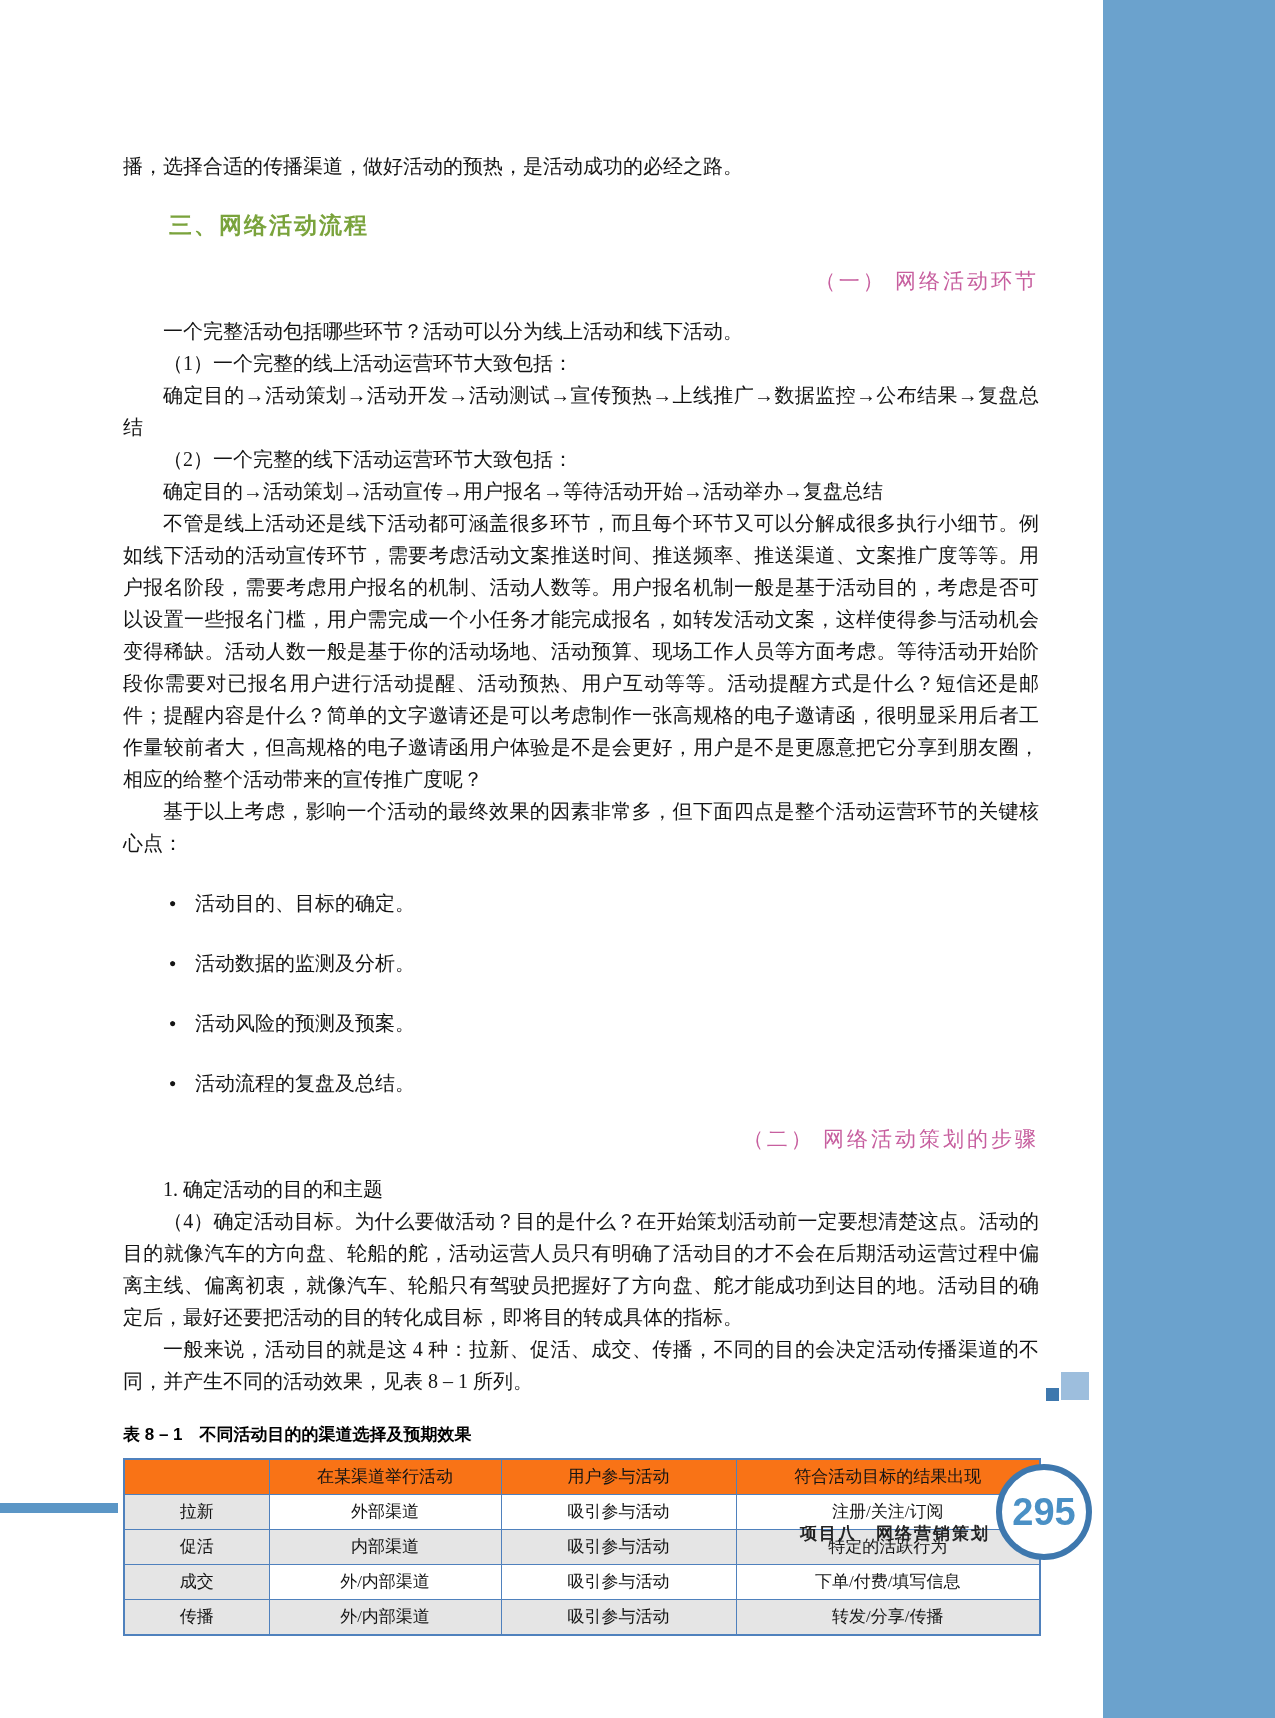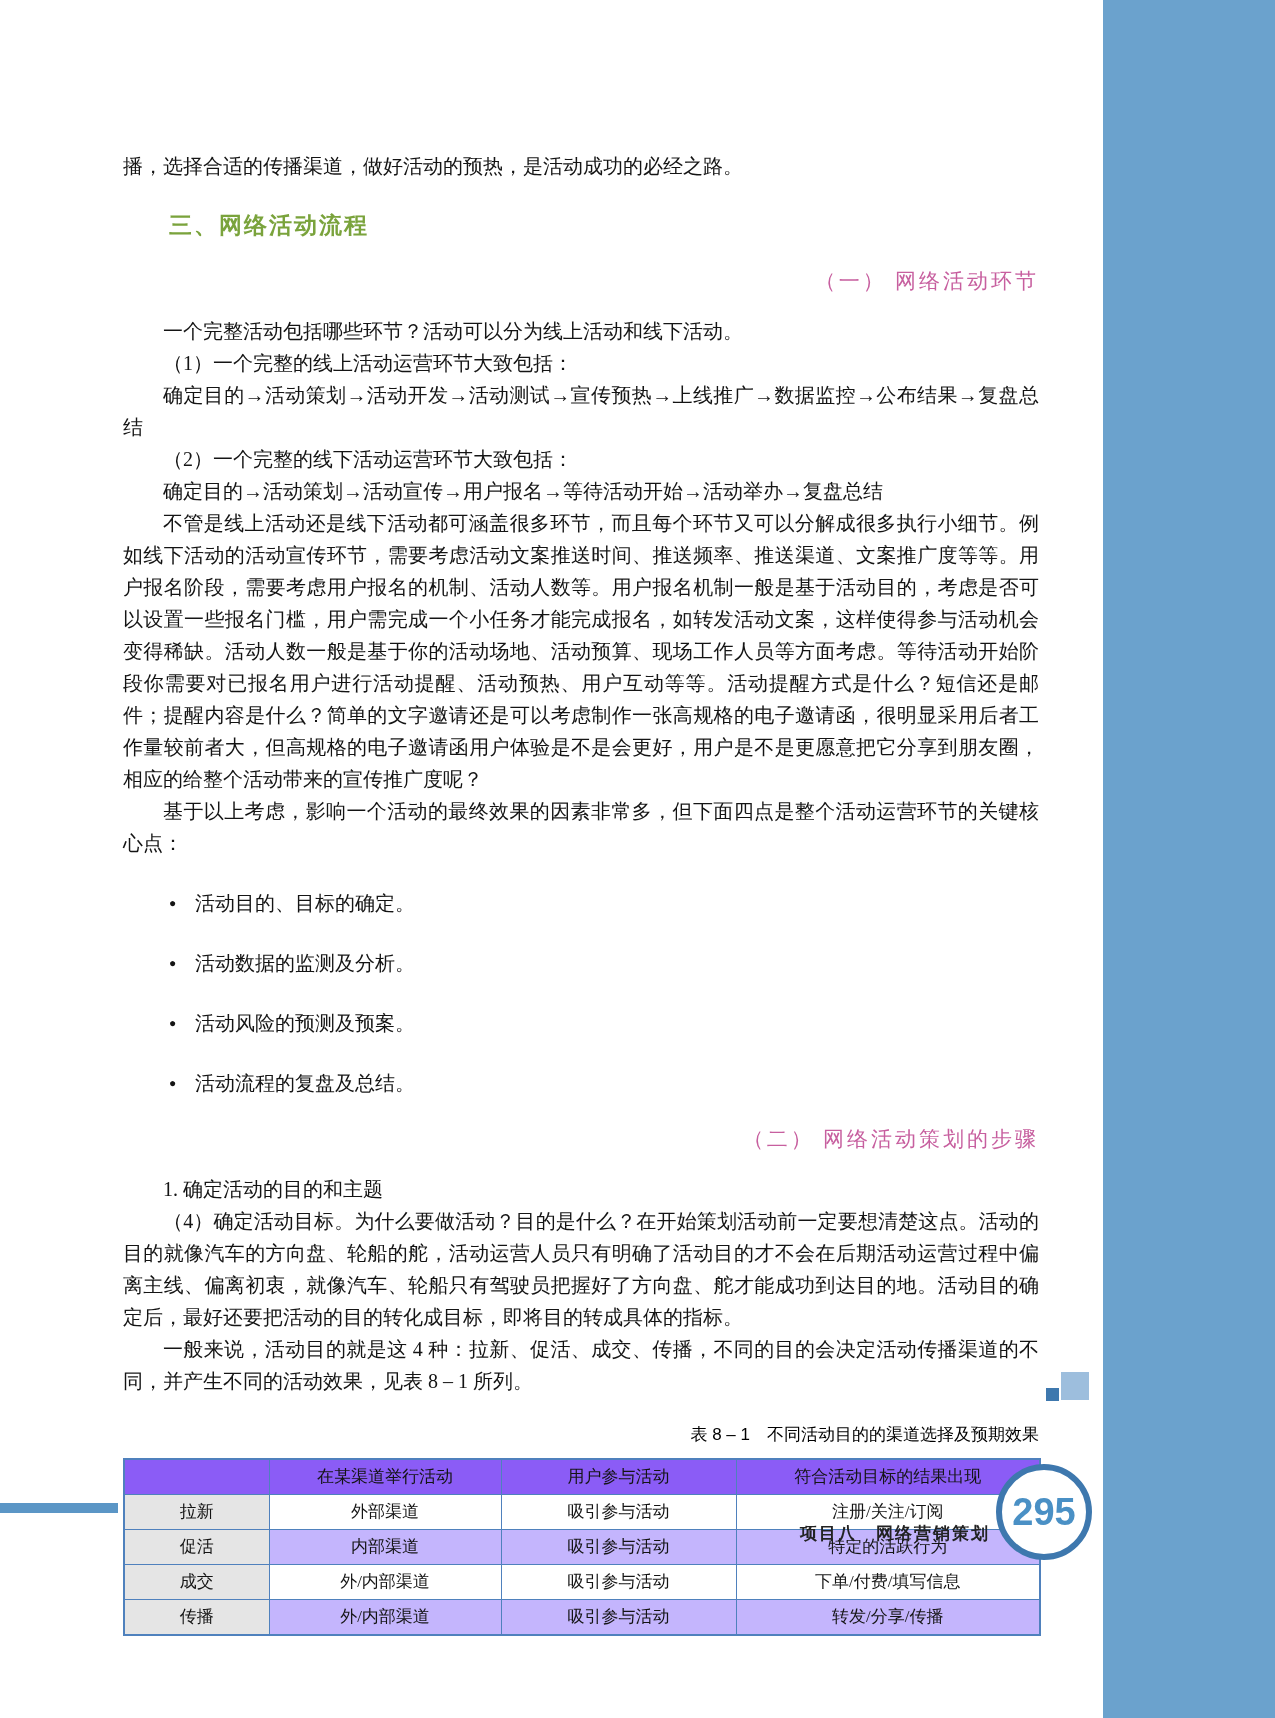--- a/index.html
+++ b/index.html
@@ -21,31 +21,31 @@
     margin:28px 0 24px 2em; letter-spacing:2px;
   }
   h3.subsection {
     color:#c75f9f; font-size:21px; font-weight:normal;
     margin:26px 0 20px 2em; letter-spacing:3px;text-align:right;
   }
   ul.bullets { list-style:none; margin:4px 0 6px 46px; }
   ul.bullets li { font-size:20px; line-height:32px; position:relative; padding-left:26px;margin-top:28px; }
   ul.bullets li::before { content:"●"; position:absolute; left:0; top:0; font-size:12px; line-height:32px; color:#141414; }
   .table-caption {
-    font-family:"Liberation Sans","DejaVu Sans",sans-serif; font-weight:normal;
-    font-size:17px; text-align:right; margin:26px 0 12px 0; color:#000;
+    font-family:"Liberation Sans","DejaVu Sans",sans-serif; font-weight:bold;
+    font-size:17px; text-align:left; margin:26px 0 12px 0; color:#000;
   }
   table.data { width:100%; border-collapse:collapse; border:2px solid #4f81bd; table-layout:fixed; }
   table.data th, table.data td {
     border:1px solid #4f81bd; text-align:center; font-size:17px;
     padding:6px 4px; font-weight:normal; line-height:22px;
   }
-  table.data thead th { background:#8b5cf6; }
+  table.data thead th { background:#f97316; }
   table.data th.rowlabel { background:#e5e5e5; }
-  table.data tr.alt td { background:#c4b5fd; }
+  table.data tr.alt td { background:#e5e5e5; }
   .footer-bar { position:absolute; left:0; top:1503px; width:118px; height:10px; background:#5b96c6; }
   .footer-text {
     position:absolute; left:600px; top:1522px; width:390px; text-align:right;
     font-family:"Liberation Sans","DejaVu Sans",sans-serif; font-weight:bold;
     font-size:17px; color:#222; letter-spacing:2px;
   }
   .page-badge {
     position:absolute; left:996px; top:1464px; width:96px; height:96px;
     border-radius:50%; background:#ffffff; border:6px solid #3e78ae;
     display:flex; align-items:center; justify-content:center; z-index:3;

